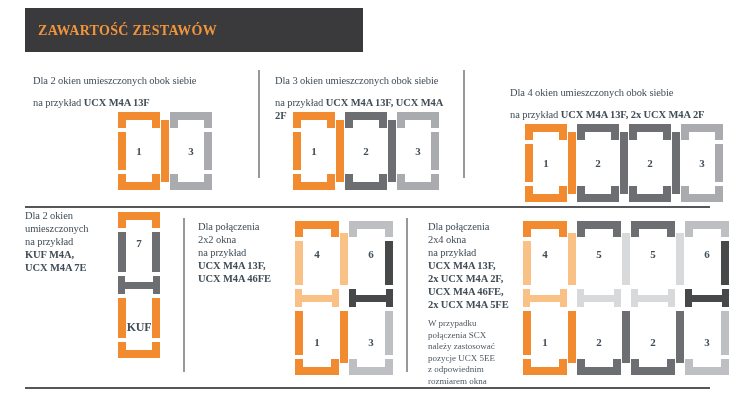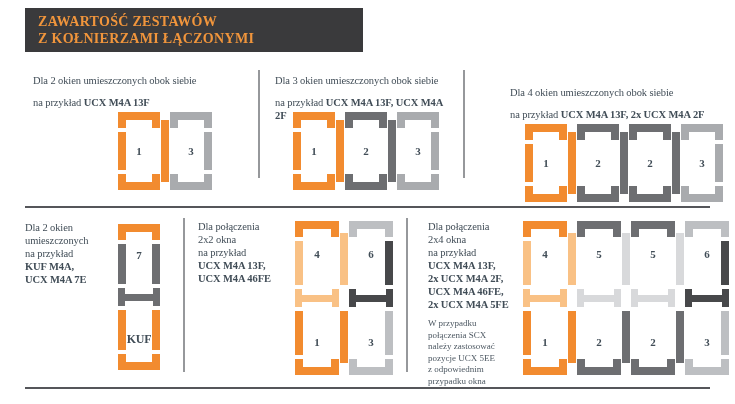--- a/index.html
+++ b/index.html
@@ -64,21 +64,20 @@
   .cpl{color:#D8D9DB;}  
   .cc{color:#47484A;}   
 </style>
 </head>
 <body>
 
 <div class="page">
 
   <header class="hdr">
     <div class="hdr-line">ZAWARTOŚĆ ZESTAWÓW</div>
-    <div class="hdr-line">Z KOŁNIERZAMI ŁĄCZONYMI</div>
   </header>
 
   <div class="hr" style="top:206px;"></div>
   <div class="hr" style="top:387px;"></div>
   <div class="vdiv" style="left:258px;top:70px;height:108px;"></div>
   <div class="vdiv" style="left:463px;top:70px;height:108px;"></div>
   <div class="vdiv" style="left:183px;top:218px;height:154px;"></div>
   <div class="vdiv" style="left:406px;top:218px;height:154px;"></div>
 
   <section class="sec" style="left:25px;top:66px;width:230px;height:130px;">
@@ -152,21 +151,21 @@
       <i class="vc cd"></i>
       <div class="win sz-a">
         <i class="pc tb cm"></i>
         <i class="pc rb cm"></i>
         <i class="pc bb cm"></i>
         <span class="num">3</span>
       </div>
     </div>
   </section>
 
-  <section class="sec" style="left:25px;top:221px;width:155px;height:160px;">
+  <section class="sec" style="left:25px;top:209px;width:155px;height:160px;">
     <div>
       <div class="tline">Dla 2 okien</div>
       <div class="tline">umieszczonych</div>
       <div class="tline">na przykład</div>
       <div class="tline bold">KUF M4A,</div>
       <div class="tline bold">UCX M4A 7E</div>
     </div>
     <div class="diag" style="left:93px;top:3px;">
       <div class="win sz-c nb">
         <i class="pc tb co"></i>
@@ -236,21 +235,21 @@
       <div class="tline bold">UCX M4A 13F,</div>
       <div class="tline bold">2x UCX M4A 2F,</div>
       <div class="tline bold">UCX M4A 46FE,</div>
       <div class="tline bold">2x UCX M4A 5FE</div>
       <div class="note-block">
         <div class="nline">W przypadku</div>
         <div class="nline">połączenia SCX</div>
         <div class="nline">należy zastosować</div>
         <div class="nline">pozycje UCX 5EE</div>
         <div class="nline">z odpowiednim</div>
-        <div class="nline">przypadku okna</div>
+        <div class="nline">rozmiarem okna</div>
       </div>
     </div>
     <div class="diag" style="left:95px;top:1px;">
       <div class="drow r-top">
         <div class="win sz-b nb">
           <i class="pc tb co"></i>
           <i class="pc lb cp"></i>
           <span class="num">4</span>
         </div>
         <i class="vc cp"></i>

